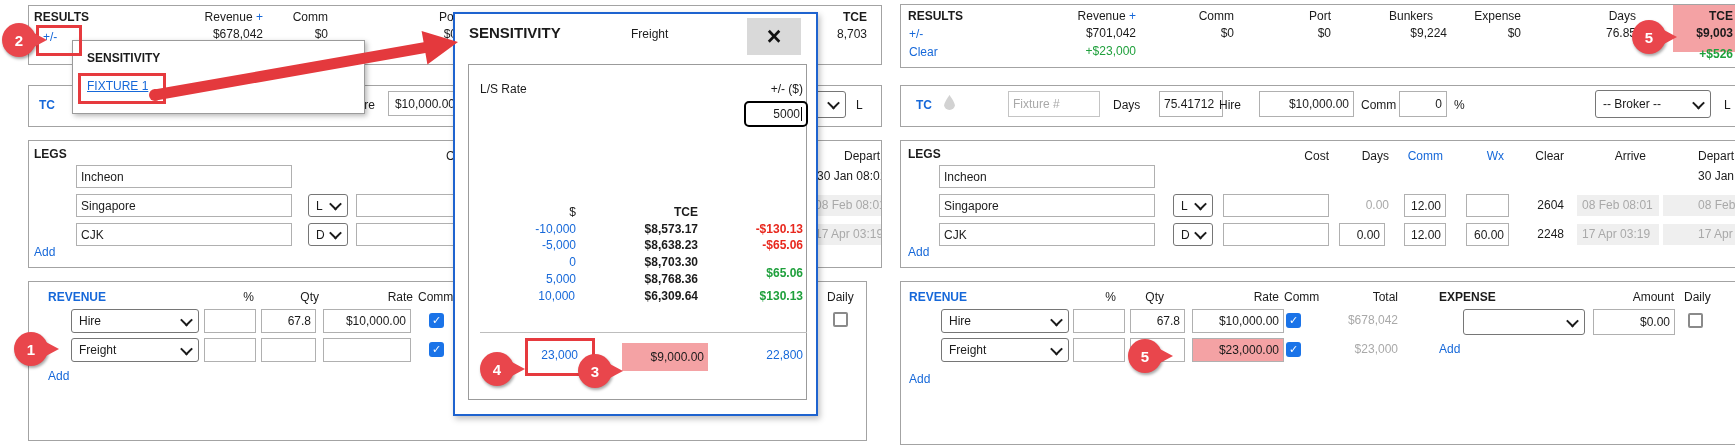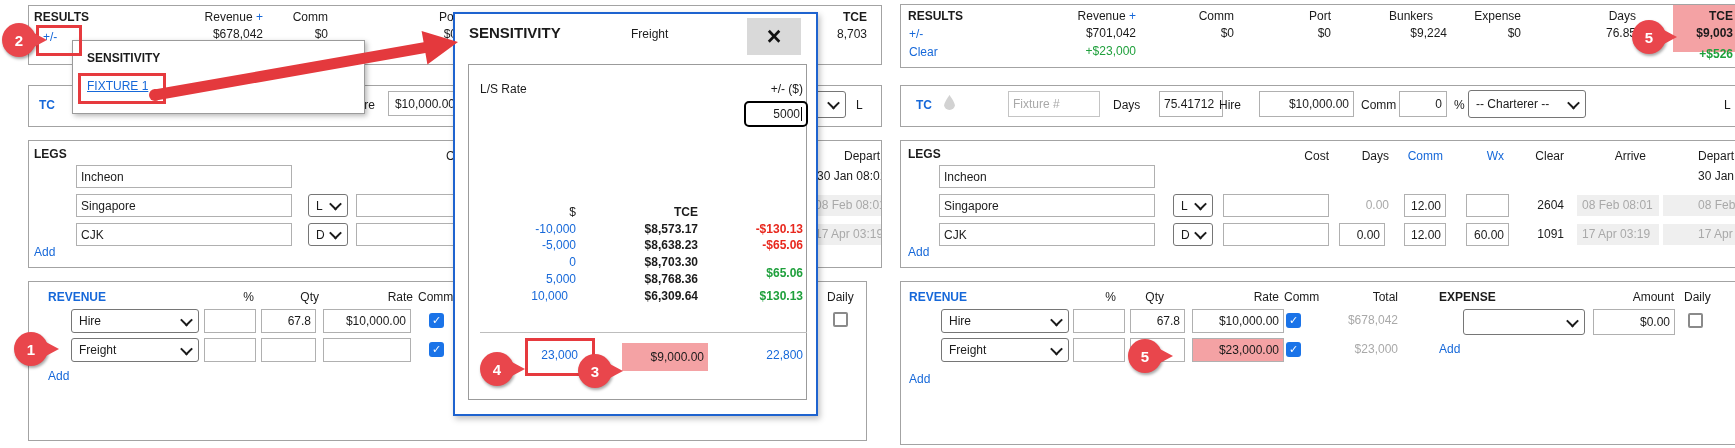--- a/index.html
+++ b/index.html
@@ -178,21 +178,21 @@
   <div class="t b" style="right:118px;top:224px">$8,638.23</div>
   <div class="t b red" style="right:13px;top:224px">-$65.06</div>
 
   <div class="t blue" style="right:240px;top:241px">0</div>
   <div class="t b" style="right:118px;top:241px">$8,703.30</div>
 
   <div class="t blue" style="right:240px;top:258px">5,000</div>
   <div class="t b" style="right:118px;top:258px">$8,768.36</div>
   <div class="t b green" style="right:13px;top:252px">$65.06</div>
 
-  <div class="t blue" style="right:248px;top:275px">10,000</div>
+  <div class="t blue" style="right:241px;top:275px">10,000</div>
   <div class="t b" style="right:118px;top:275px">$6,309.64</div>
   <div class="t b green" style="right:13px;top:275px">$130.13</div>
 
   <div style="position:absolute;left:25px;top:318px;width:327px;height:1px;background:#bdbdbd"></div>
 
   <div class="t blue" style="right:238px;top:334px">23,000</div>
   <div class="pinkcell" style="left:167px;top:329px;width:86px;height:28px">
     <span>$9,000.00</span>
   </div>
   <div class="t blue" style="right:13px;top:334px">22,800</div>
@@ -245,22 +245,22 @@
   </div>
   <div class="t" style="left:318px;top:12px">Hire</div>
   <div class="inp num" style="left:358px;top:5px;width:95px;height:26px">
     <span>$10,000.00</span>
   </div>
   <div class="t" style="left:460px;top:12px">Comm</div>
   <div class="inp num" style="left:498px;top:5px;width:48px;height:26px">
     <span>0</span>
   </div>
   <div class="t" style="left:553px;top:12px">%</div>
-  <div class="sel" style="left:567px;top:4px;width:118px;height:28px">
-    <span>-- Charterer --</span>
+  <div class="sel" style="left:694px;top:4px;width:116px;height:28px">
+    <span>-- Broker --</span>
       <span class="chev"></span>
   </div>
   <div class="t" style="left:823px;top:12px">L</div>
 </div>
 
 <div class="bx" style="left:900px;top:140px;width:845px;height:126px">
   <div class="t b" style="left:7px;top:6px">LEGS</div>
   <div class="t" style="right:417px;top:8px">Cost</div>
   <div class="t" style="right:357px;top:8px">Days</div>
   <div class="t blue" style="right:303px;top:8px">Comm</div>
@@ -305,21 +305,21 @@
   <div class="inp" style="left:322px;top:82px;width:106px;height:23px"></div>
   <div class="inp num" style="left:438px;top:82px;width:46px;height:23px">
     <span>0.00</span>
   </div>
   <div class="inp num" style="left:503px;top:82px;width:42px;height:23px">
     <span>12.00</span>
   </div>
   <div class="inp num" style="left:565px;top:82px;width:43px;height:23px">
     <span>60.00</span>
   </div>
-  <div class="t" style="right:182px;top:86px">1091</div>
+  <div class="t" style="right:182px;top:86px">2248</div>
   <div class="gcell" style="left:676px;top:83px;width:82px;height:21px">
     <span class="t gy" style="left:5px;top:3px">17 Apr 03:19</span>
   </div>
   <div class="gcell" style="left:762px;top:83px;width:83px;height:21px">
     <span class="t gy" style="left:35px;top:3px">17 Apr 03:19</span>
   </div>
 
   <div class="t link" style="left:7px;top:104px">Add</div>
 </div>
 

